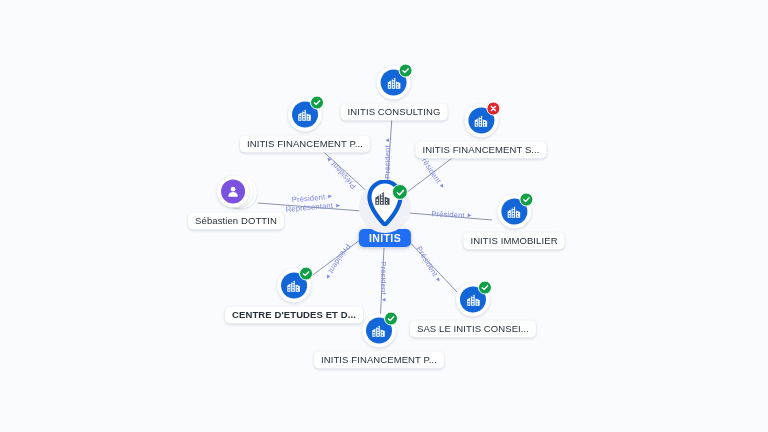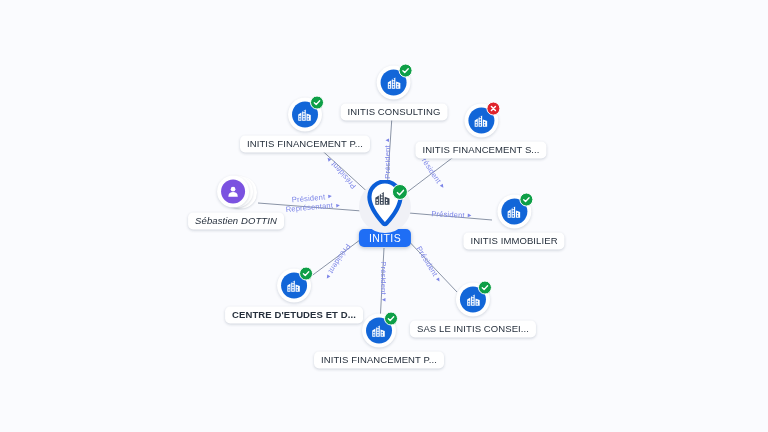--- a/index.html
+++ b/index.html
@@ -142,21 +142,21 @@
     font-size: 9.5px;
     color: #26303d;
     letter-spacing: .1px;
     white-space: nowrap;
     box-shadow: 0 1px 3px rgba(23,43,77,0.20);
     line-height: 1.15;
   }
   .chip.primary {
     background: #1f6ef5;
     color: #ffffff;
-    font-weight: normal;
+    font-weight: bold;
     font-size: 10.5px;
     letter-spacing: .4px;
     padding: 3px 10px;
     box-shadow: 0 1px 4px rgba(23,43,77,0.28);
   }
 
   
   .edge-label {
     position: absolute;
     transform-origin: 50% 50%;
@@ -218,21 +218,21 @@
   </div>
 
   <div class="edge-label" style="left:383px; top:282px; transform: translate(-50%,-50%) rotate(90deg);">
     <span>Président</span><span class="arrow">▼</span>
   </div>
 
   <div class="edge-label" style="left:337px; top:262px; transform: translate(-50%,-50%) rotate(123deg);">
     <span>Président</span><span class="arrow">►</span>
   </div>
 
-  <div class="node" style="left:236px; top:202px;font-style:italic;">
+  <div class="node" style="left:236px; top:202px;">
     <div class="node-shape" style="width:38px;height:34px;">
       <div class="stack-card" style="left:8px; top:2px;"></div>
       <div class="stack-card" style="left:4px; top:1px;"></div>
       <div class="person-ring"></div>
       <div class="person-disc">
         <svg width="14" height="14" viewBox="0 0 24 24" fill="#ffffff">
           <circle cx="12" cy="8" r="4"></circle>
           <path d="M4 20c0-4.4 3.6-7 8-7s8 2.6 8 7v1H4v-1z"></path>
         </svg>
       </div>

